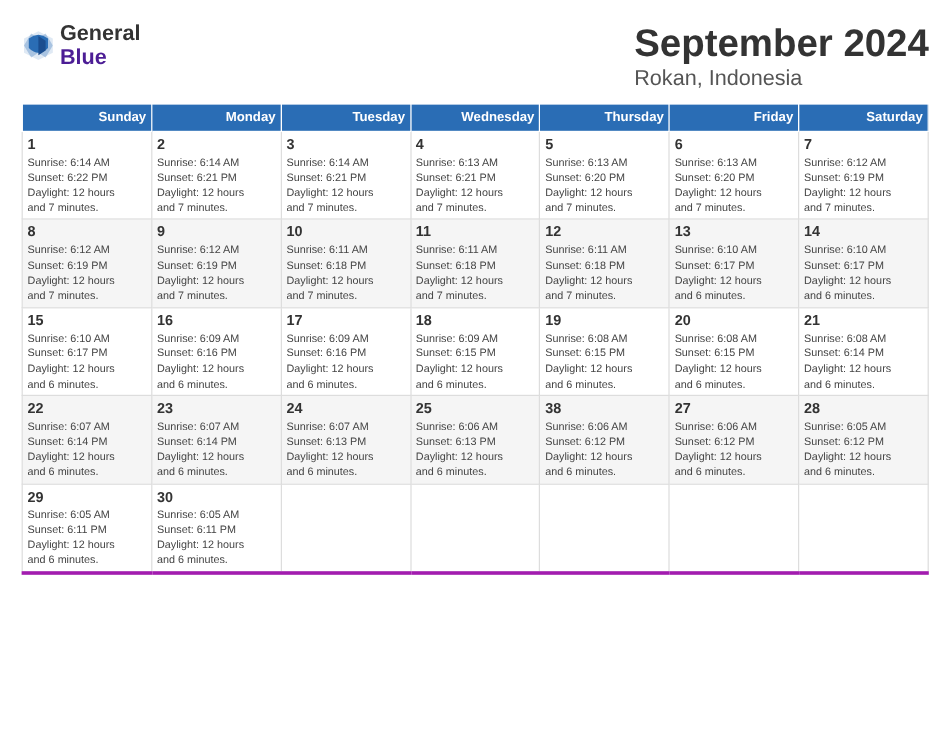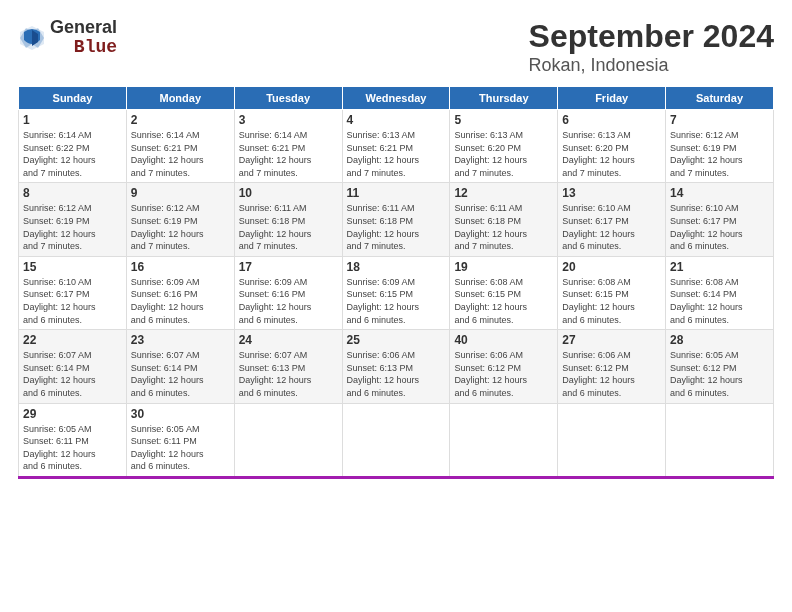--- a/index.html
+++ b/index.html
@@ -18,37 +18,35 @@
     }
     .header {
       display: flex;
       justify-content: space-between;
       align-items: flex-start;
       margin-bottom: 10px;
     }
     .logo {
       display: flex;
       align-items: center;
-      text-align: right;
     }
     .logo-text {
       display: flex;
       flex-direction: column;
       line-height: 1.1;
     }
     .logo-general {
       font-size: 18px;
       font-weight: bold;
       color: #333;
     }
     .logo-blue {
       font-size: 18px;
       font-weight: bold;
-      color: #7f1d1d;
-      font-family: Liberation Mono, monospace;
+      color: #4c1d95;
     }
     .logo-icon {
       width: 28px;
       height: 28px;
       margin-right: 4px;
     }
     .title-block {
     }
     .month-title {
       font-size: 32px;
@@ -63,21 +61,21 @@
       width: 100%;
       border-collapse: collapse;
       font-size: 9.5px;
     }
     .calendar th {
       background: #2a6db5;
       color: #fff;
       padding: 5px 4px;
       font-size: 11px;
       font-weight: bold;
-      text-align: center;
+      text-align: right;
       border: 1px solid #fff;
     }
     .calendar td {
       border: 1px solid #ddd;
       vertical-align: top;
       padding: 3px 4px;
       width: calc(100%/7);
       min-height: 72px;
       height: 72px;
       background: #fff;
@@ -241,21 +239,21 @@
           </td>
           <td>
             <span class="day-num">24</span>
             <div class="day-info">Sunrise: 6:07 AM<br>Sunset: 6:13 PM<br>Daylight: 12 hours<br>and 6 minutes.</div>
           </td>
           <td>
             <span class="day-num">25</span>
             <div class="day-info">Sunrise: 6:06 AM<br>Sunset: 6:13 PM<br>Daylight: 12 hours<br>and 6 minutes.</div>
           </td>
           <td>
-            <span class="day-num">40</span>
+            <span class="day-num">38</span>
             <div class="day-info">Sunrise: 6:06 AM<br>Sunset: 6:12 PM<br>Daylight: 12 hours<br>and 6 minutes.</div>
           </td>
           <td>
             <span class="day-num">27</span>
             <div class="day-info">Sunrise: 6:06 AM<br>Sunset: 6:12 PM<br>Daylight: 12 hours<br>and 6 minutes.</div>
           </td>
           <td>
             <span class="day-num">28</span>
             <div class="day-info">Sunrise: 6:05 AM<br>Sunset: 6:12 PM<br>Daylight: 12 hours<br>and 6 minutes.</div>
           </td>

